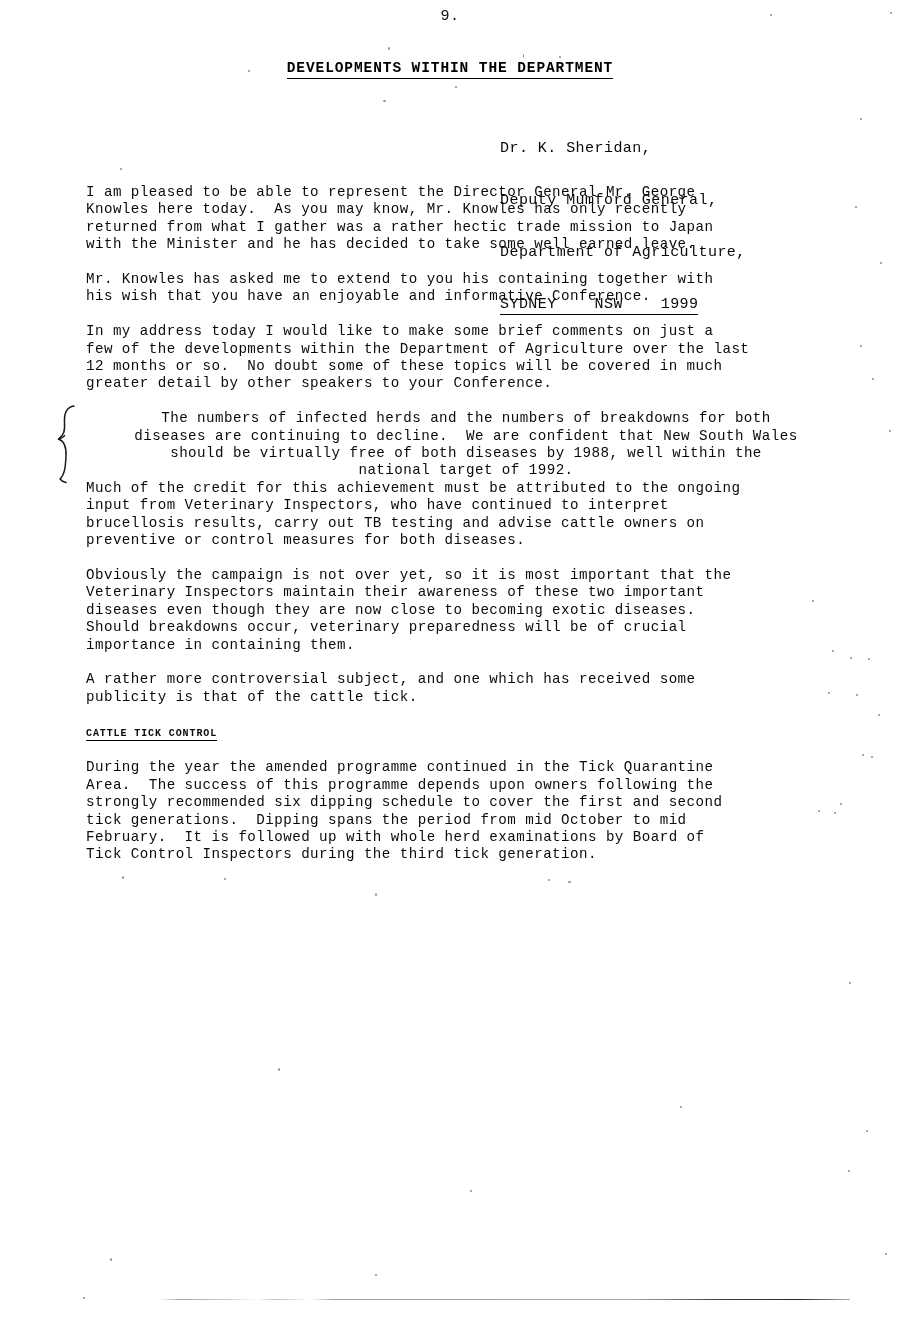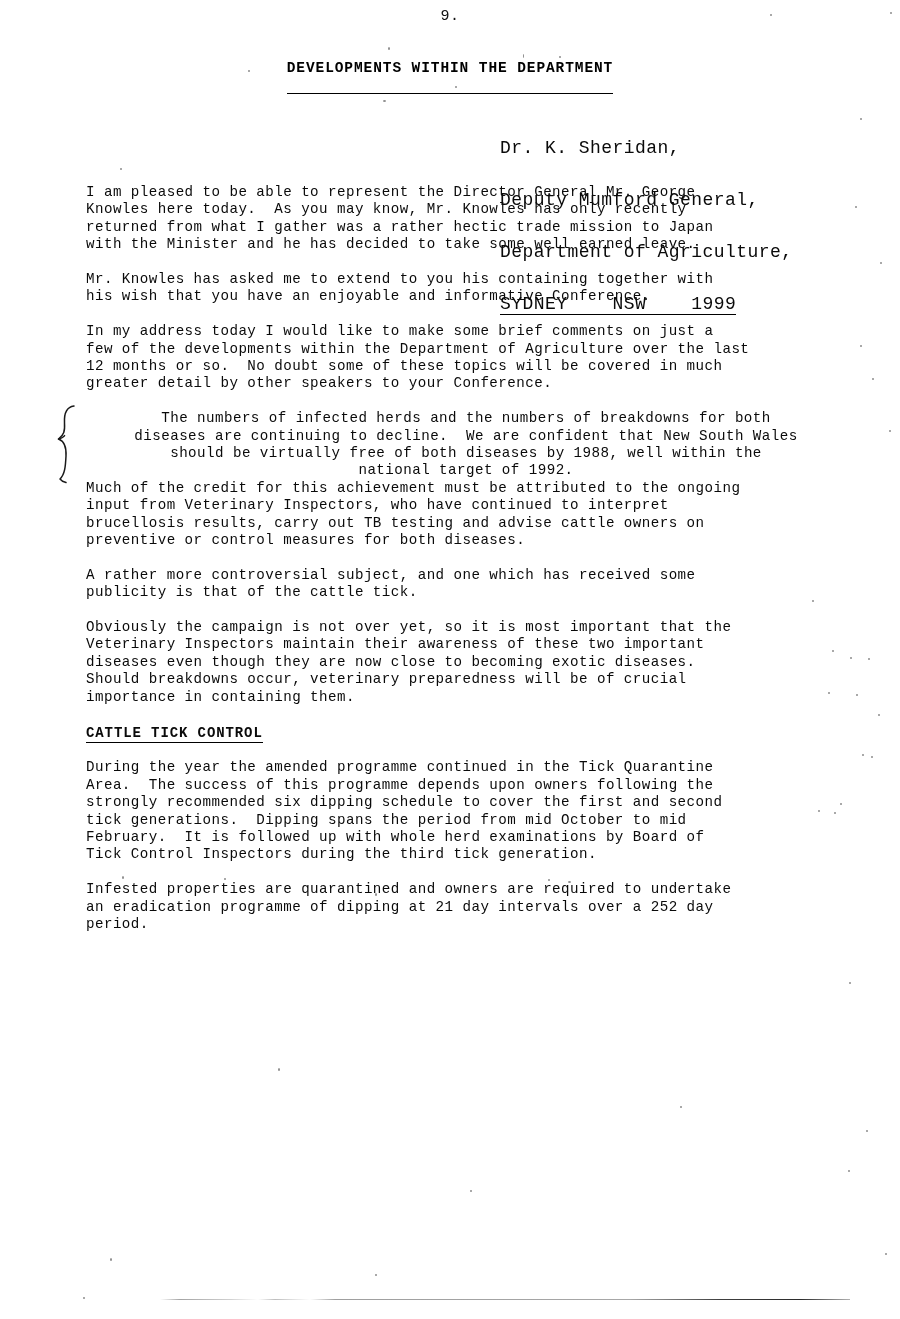--- a/index.html
+++ b/index.html
@@ -42,29 +42,29 @@
     left: 0;
     width: 900px;
     text-align: center;
     font-size: 14.5px;
     font-weight: bold;
     letter-spacing: 0.9px;
     color: #000;
   }
   .doc-heading span {
     border-bottom: 1.6px solid #000;
-    padding-bottom: 17px;
+    padding-bottom: 2px;
   }
 
   
   .address-block {
     position: absolute;
     top: 105px;
     left: 500px;
-    font-size: 18px;
+    font-size: 15px;
     line-height: 17.4px;
     letter-spacing: 0.45px;
     white-space: pre;
   }
   .address-block .underlined {
     display: inline-block;
     border-bottom: 1.3px solid #000;
     padding-bottom: 0px;
   }
 
@@ -82,21 +82,21 @@
   .para {
     white-space: pre;
     margin: 0 0 17.4px 0;
     position: relative;
   }
   .para:last-child { margin-bottom: 0; }
 
   .section-heading {
     white-space: pre;
     font-weight: bold;
-    font-size: 14px;
+    font-size: 10px;
     letter-spacing: 0.9px;
     margin: 0 0 17.4px 0;
     padding-top: 1px;
   }
   .section-heading span {
     border-bottom: 1.6px solid #000;
     padding-bottom: 1px;
   }
 
   
@@ -181,42 +181,39 @@
 diseases are continuing to decline.  We are confident that New South Wales
 should be virtually free of both diseases by 1988, well within the
 national target of 1992.</p>
     </div>
 
     <p class="para">Much of the credit for this achievement must be attributed to the ongoing
 input from Veterinary Inspectors, who have continued to interpret
 brucellosis results, carry out TB testing and advise cattle owners on
 preventive or control measures for both diseases.</p>
 
-    <p class="para">A rather more controversial subject, and one which has received some
-publicity is that of the cattle tick.</p>
-
     <p class="para">Obviously the campaign is not over yet, so it is most important that the
 Veterinary Inspectors maintain their awareness of these two important
 diseases even though they are now close to becoming exotic diseases.
 Should breakdowns occur, veterinary preparedness will be of crucial
 importance in containing them.</p>
+
+    <p class="para">A rather more controversial subject, and one which has received some
+publicity is that of the cattle tick.</p>
 
     <div class="section-heading"><span>CATTLE TICK CONTROL</span></div>
 
 
     <p class="para">During the year the amended programme continued in the Tick Quarantine
 Area.  The success of this programme depends upon owners following the
 strongly recommended six dipping schedule to cover the first and second
 tick generations.  Dipping spans the period from mid October to mid
 February.  It is followed up with whole herd examinations by Board of
 Tick Control Inspectors during the third tick generation.</p>
 
-    <p class="para">Infested properties are quarantined and owners are required to undertake
-an eradication programme of dipping at 21 day intervals over a 252 day
-period.</p>
 
 
   </div>
 
   <div class="speck" style="left:770px;top:14px;width:2px;height:2px;"></div>
   <div class="speck" style="left:890px;top:12px;width:2px;height:2px;"></div>
   <div class="speck" style="left:388px;top:47px;width:2px;height:3px;"></div>
   <div class="speck" style="left:523px;top:54px;width:1px;height:4px;"></div>
   <div class="speck" style="left:559px;top:56px;width:2px;height:2px;"></div>
   <div class="speck" style="left:248px;top:70px;width:2px;height:2px;"></div>

